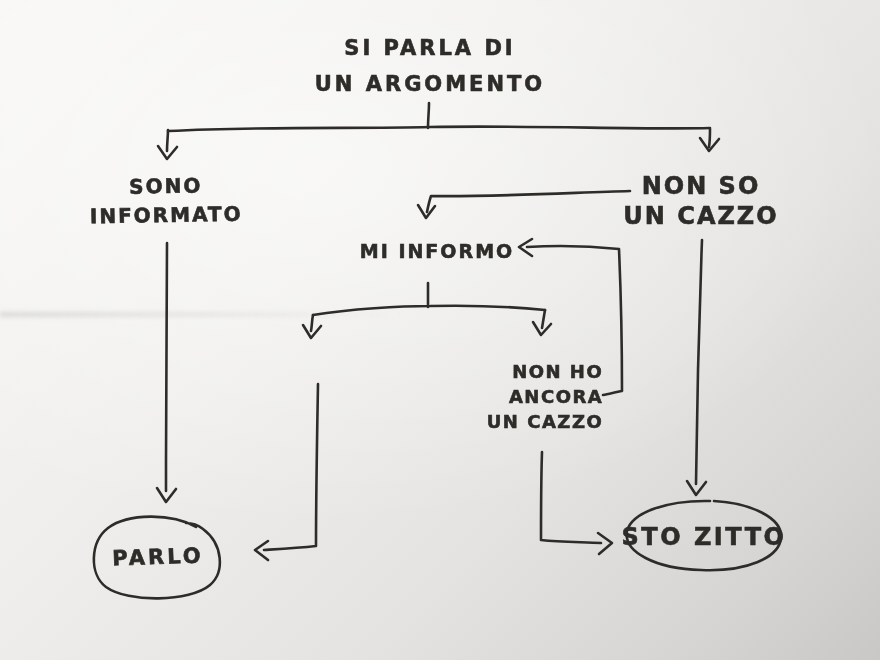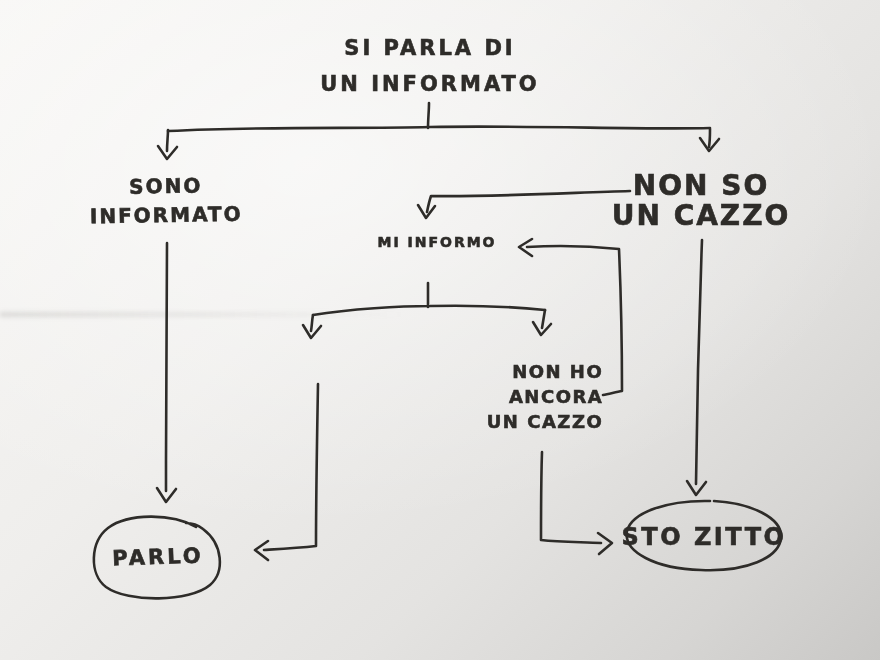--- a/index.html
+++ b/index.html
@@ -18,22 +18,22 @@
   }
   svg.lines{position:absolute;left:0;top:0;}
   .hw{
     position:absolute;transform:translate(-50%,-50%);
     text-align:center;white-space:nowrap;letter-spacing:2px;
     -webkit-text-stroke:0.6px #2e2c29;
   }
   .hw span{display:block;}
   .node-title   {left:430px;top:66px;  font-size:21px;line-height:36px;letter-spacing:3px;}
   .node-sono    {left:166px;top:201px; font-size:20px;line-height:29px;transform:translate(-50%,-50%) rotate(-1deg);}
-  .node-nonso   {left:701px;top:201px; font-size:28px;line-height:30px;}
-  .node-miinformo{left:437px;top:242px;font-size:14px;}
+  .node-nonso   {left:701px;top:201px; font-size:24px;line-height:30px;}
+  .node-miinformo{left:437px;top:251px;font-size:19px;}
   .node-hocapito{left:318px;top:366px; font-size:19px;}
   .node-nonho   {left:545px;top:396px; font-size:18px;line-height:25px;letter-spacing:1.5px;text-align:right;}
   .node-parlo   {left:158px;top:557px; font-size:21px;letter-spacing:3px;transform:translate(-50%,-50%) rotate(-2deg);}
   .node-stozitto{left:704px;top:537px; font-size:24px;letter-spacing:2.5px;}
 </style>
 </head>
 <body>
 
 <div class="paper">
 
@@ -72,21 +72,21 @@
 
     <path d="M 542,452 C 541,482 541,512 541,540 C 560,542 582,542 601,543"></path>
     <path d="M 598,533 L 612,543 L 599,554"></path>
 
     <path d="M 196,527 C 172,513 128,513 108,528 C 90,542 89,574 106,587 C 128,603 190,602 210,585 C 225,572 223,544 203,529 C 198,525 191,523 186,523"></path>
     <path d="M 710,501 C 668,500 632,512 627,531 C 623,552 656,569 701,570 C 746,572 779,558 781,538 C 783,518 751,503 714,501"></path>
   </svg>
 
   <div class="hw node-title">
     <span>SI PARLA DI</span>
-    <span>UN INFORMATO</span>
+    <span>UN ARGOMENTO</span>
   </div>
 
   <div class="hw node-sono">
     <span>SONO</span>
     <span>INFORMATO</span>
   </div>
 
   <div class="hw node-nonso">
     <span>NON SO</span>
     <span>UN CAZZO</span>

